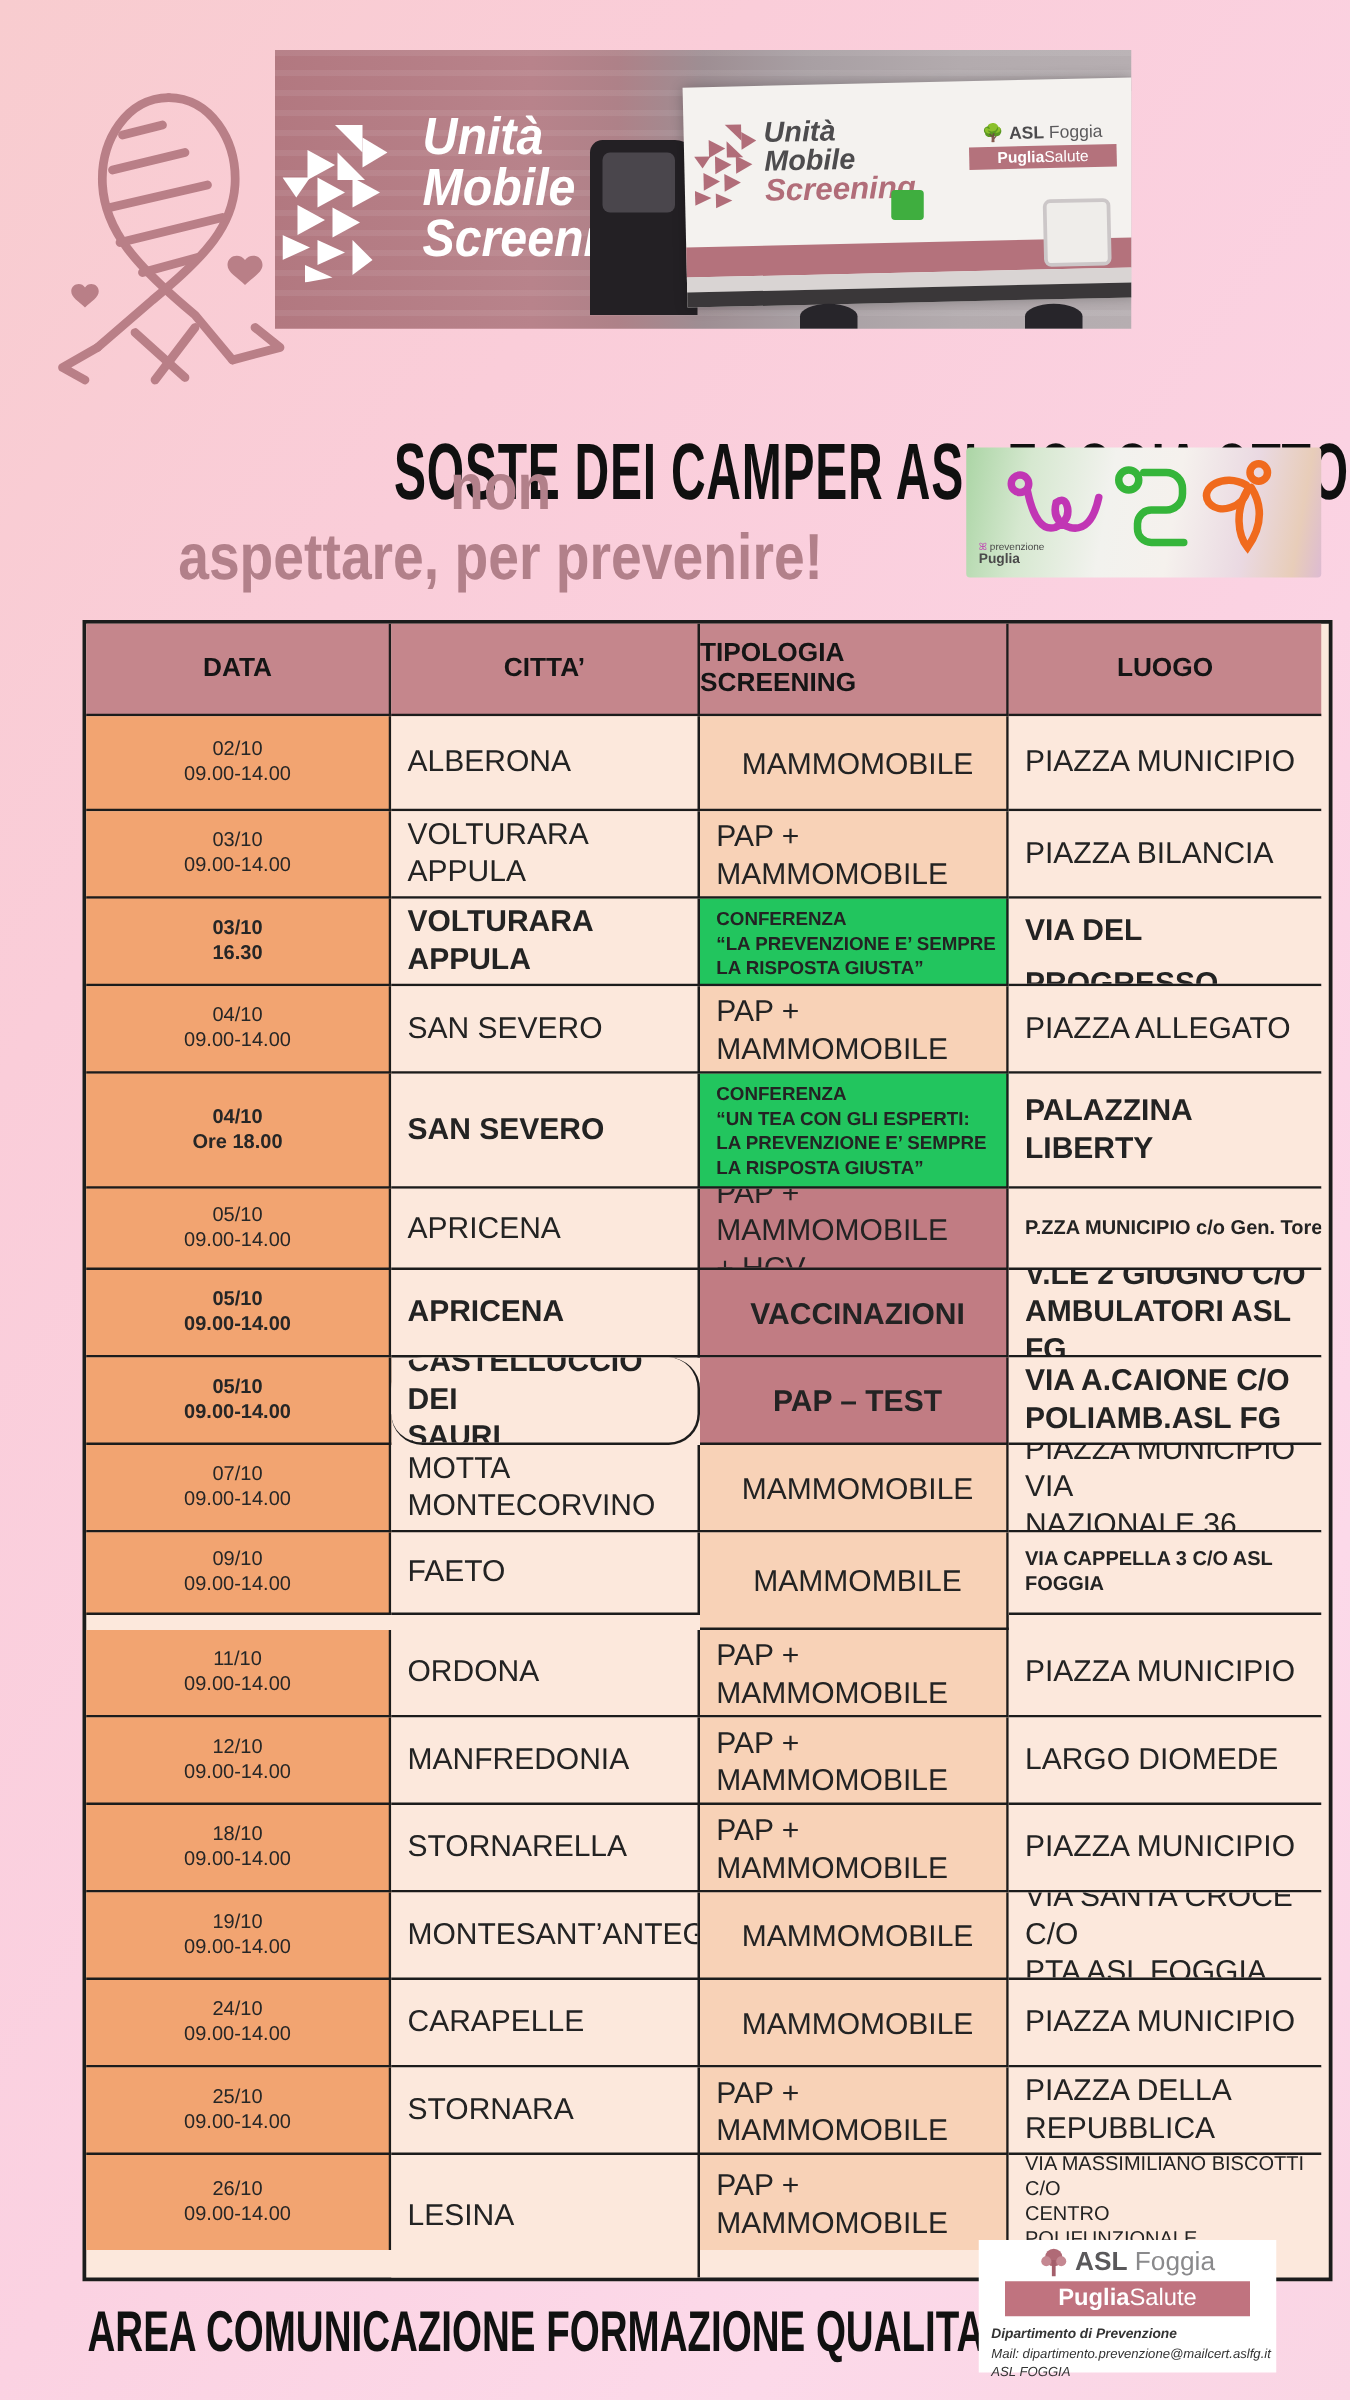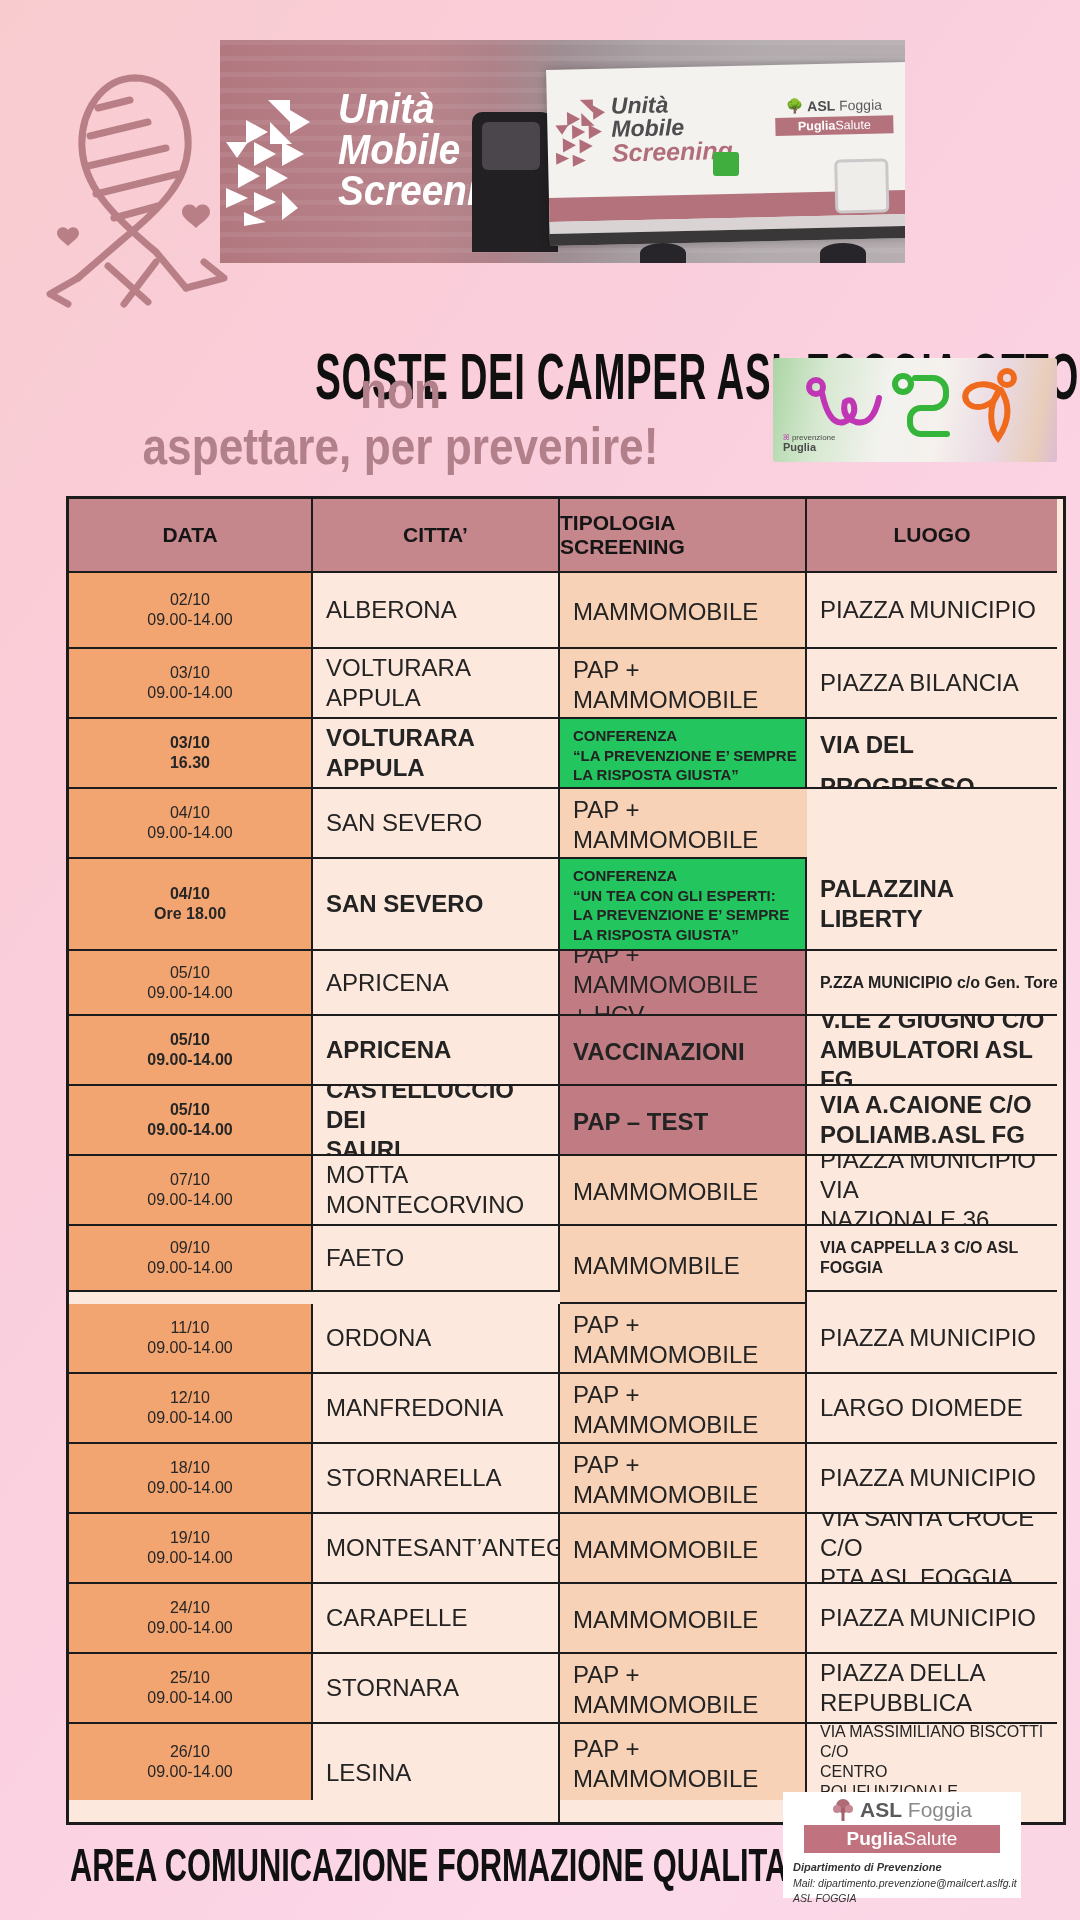--- a/index.html
+++ b/index.html
@@ -54,21 +54,21 @@
   .tbl{left:46px;top:496px;width:994px;border:3px solid #1c1c1c;background:#fce8dc;margin-left:20px;}
   .tr{display:grid;grid-template-columns:244px 247px 247px 250px;}
   .td,.th{border-right:2px solid #1c1c1c;border-bottom:2px solid #1c1c1c;box-sizing:border-box;position:relative;overflow:hidden;}
   .td:last-child,.th:last-child{border-right:none;}
   .tr:last-child .td{border-bottom:none;}
   .th{height:74px;background:#c5868c;display:flex;align-items:center;justify-content:center;
     font-weight:bold;font-size:21px;color:#151515;}
   .date{background:#f2a471;display:flex;flex-direction:column;align-items:center;justify-content:center;
     font-size:16px;color:#262626;line-height:1.55;text-align:center;}
   .city,.luogo{background:#fce8dc;display:flex;align-items:center;font-size:24px;color:#232323;padding:0 8px 0 13px;}
-  .tipo{background:#f8d2b7;display:flex;align-items:center;font-size:24px;color:#232323;padding:4px 6px 0 13px;}
+  .tipo{background:#f8d2b7;display:flex;align-items:center;font-size:24px;color:#232323;padding:4px 6px 0 13px;justify-content:center;}
   .pre{white-space:pre-line;line-height:1.25;}
   .emph .date,.emph .city span,.emph .tipo span,.emph .luogo span{font-weight:bold;}
   .tipo.mauve{background:#c17c83;}
   .tipo.conference{background:#22c55e;font-size:15px;font-weight:bold;align-items:flex-start;padding-top:7px;}
   .tipo.conference .pre{line-height:1.3;text-align:left;}
   .luogo.small{font-size:16px;}
   .luogo.bold span{font-weight:bold;}
   .luogo.nowrap .pre{white-space:nowrap;}
   .luogo.clip{align-items:flex-start;padding-top:5px;}
   .luogo.clip .pre{line-height:42px;}
@@ -266,20 +266,23 @@
         <div class="td date" style="height: 70px;">
           <span class="pre">04/10
 09.00-14.00</span>
         </div>
         <div class="td city" style="height: 70px;">
           <span class="pre">SAN SEVERO</span>
         </div>
         <div class="td tipo" style="height: 70px;">
           <span class="pre">PAP + MAMMOMOBILE</span>
         </div>
+        <div class="td luogo" style="height: 70px;">
+          <span class="pre">PIAZZA ALLEGATO</span>
+        </div>
       </div>
       <div class="tr emph">
         <div class="td date" style="height: 92px;">
           <span class="pre">04/10
 Ore 18.00</span>
         </div>
         <div class="td city" style="height: 92px;">
           <span class="pre">SAN SEVERO</span>
         </div>
         <div class="td tipo conference" style="height: 92px;">
@@ -320,21 +323,21 @@
         <div class="td luogo" style="height: 70px;">
           <span class="pre">V.LE 2 GIUGNO C/O
 AMBULATORI ASL FG</span>
         </div>
       </div>
       <div class="tr emph">
         <div class="td date" style="height: 70px;">
           <span class="pre">05/10
 09.00-14.00</span>
         </div>
-        <div class="td city" style="height: 70px;">
+        <div class="td city" style="height: 70px; border-radius: 25px;">
           <span class="pre">CASTELLUCCIO DEI
 SAURI</span>
         </div>
         <div class="td tipo mauve" style="height: 70px;">
           <span class="pre">PAP – TEST</span>
         </div>
         <div class="td luogo" style="height: 70px;">
           <span class="pre">VIA A.CAIONE C/O
 POLIAMB.ASL FG</span>
         </div>

